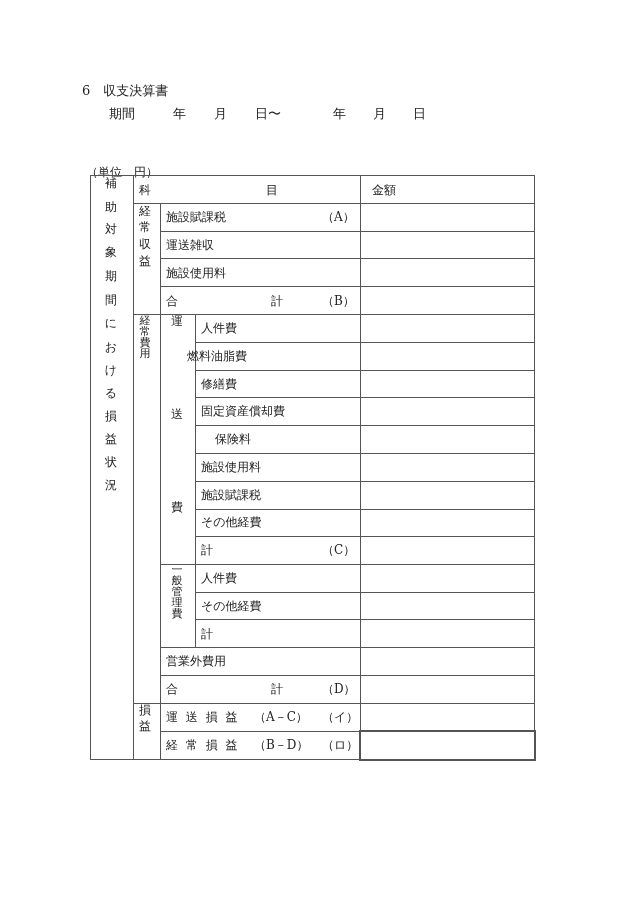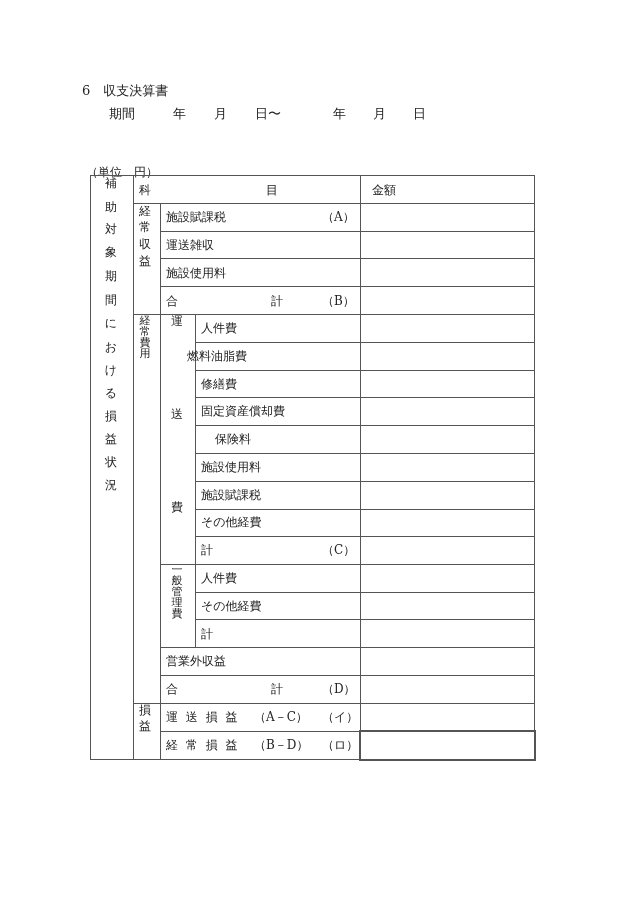--- a/index.html
+++ b/index.html
@@ -129,21 +129,21 @@
     <div class="vt" style="left:170px;top:564px;font-size:11px;line-height:11px">一</div>
     <div class="vt" style="left:170px;top:575px;font-size:11px;line-height:11px">般</div>
     <div class="vt" style="left:170px;top:586px;font-size:11px;line-height:11px">管</div>
     <div class="vt" style="left:170px;top:597px;font-size:11px;line-height:11px">理</div>
     <div class="vt" style="left:170px;top:608px;font-size:11px;line-height:11px">費</div>
   </div>
   <div class="t" style="left:201px;top:571px">人件費</div>
   <div class="t" style="left:201px;top:599px">その他経費</div>
   <div class="t" style="left:201px;top:627px">計</div>
 
-  <div class="t" style="left:166px;top:654px">営業外収益</div>
+  <div class="t" style="left:166px;top:654px">営業外費用</div>
   <div class="t" style="left:166px;top:682px">合</div>
   <div class="t" style="left:271px;top:682px">計</div>
   <div class="t" style="left:322px;top:682px">（D）</div>
 
   <div>
     <div class="vt" style="left:138px;top:703px">損</div>
     <div class="vt" style="left:138px;top:719px">益</div>
   </div>
   <div class="t" style="left:166px;top:710px;letter-spacing:2px">運 送 損 益</div>
   <div class="t" style="left:254px;top:710px">（A－C）</div>

